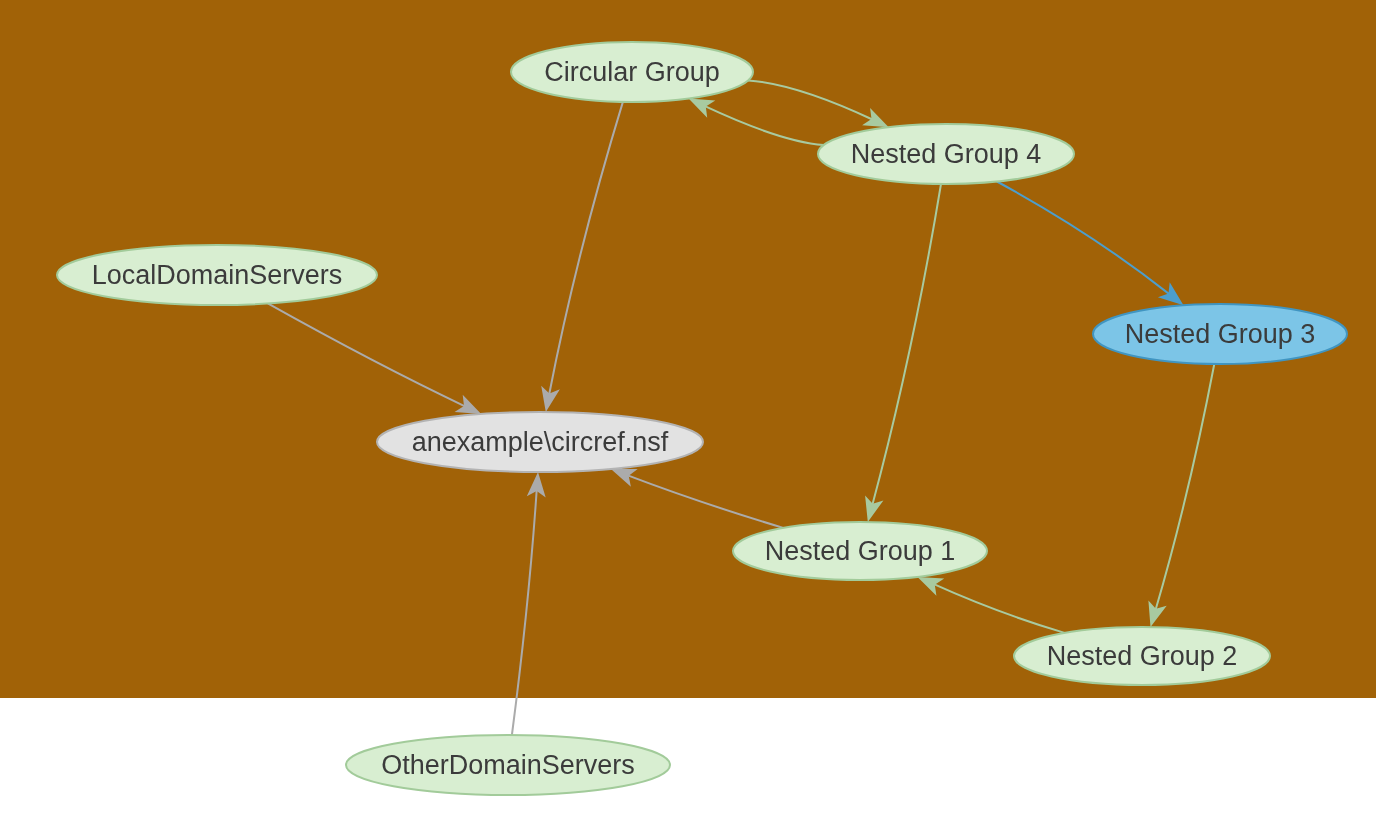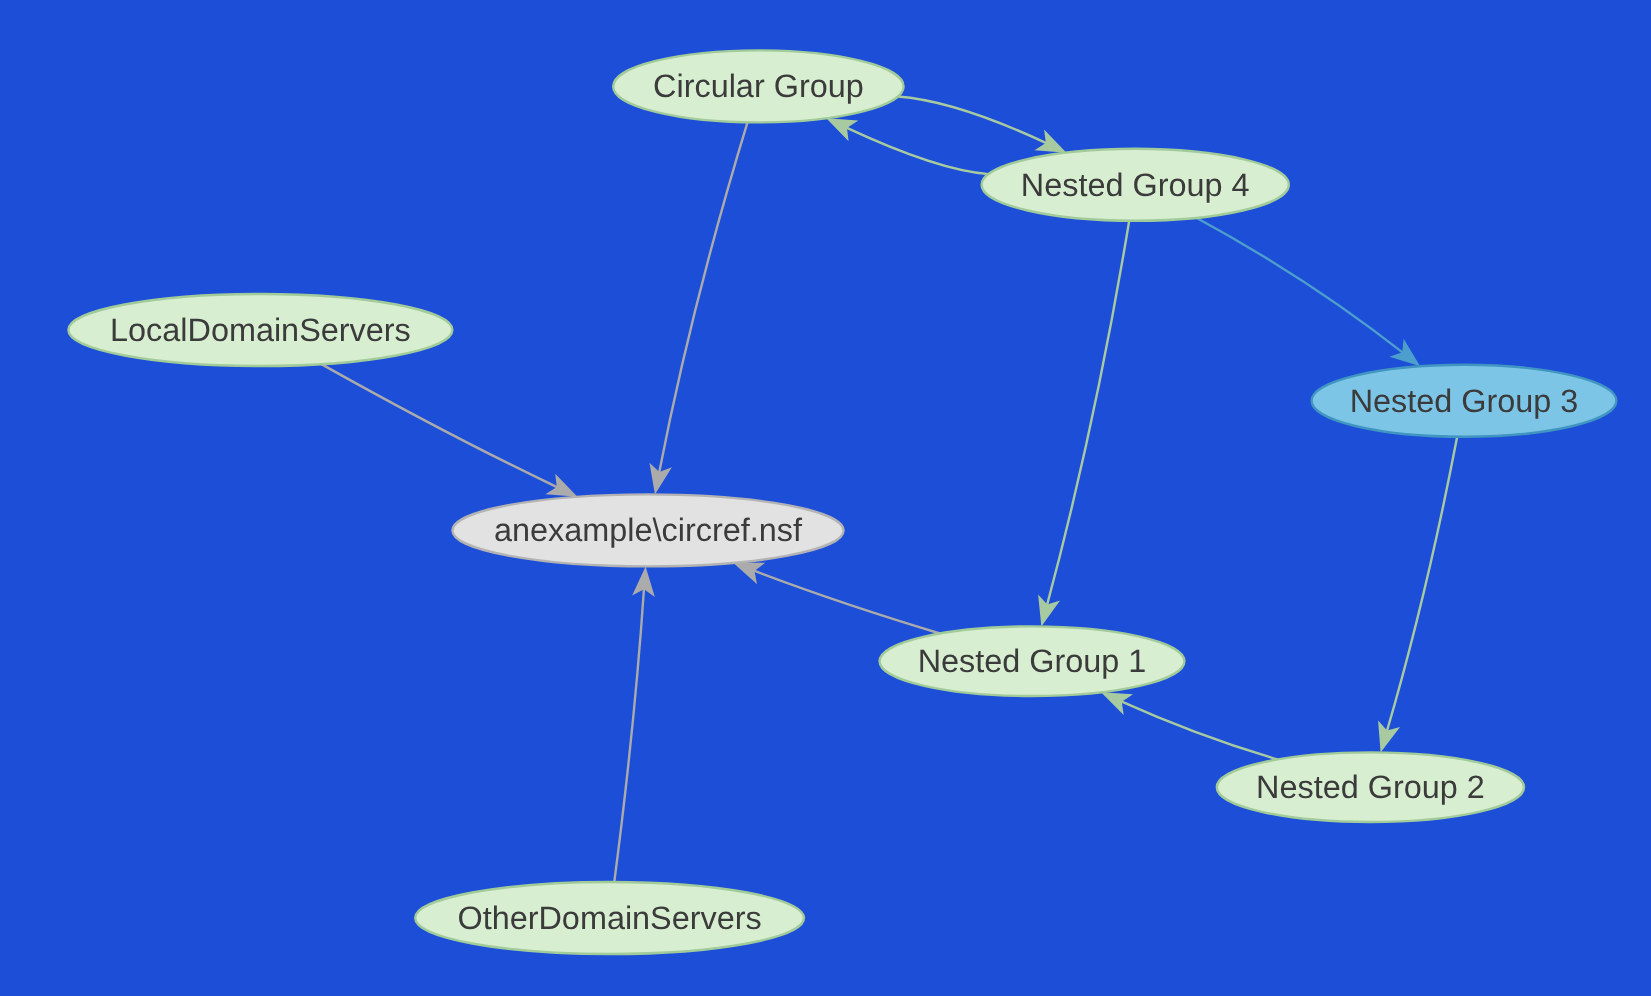--- a/index.html
+++ b/index.html
@@ -7,22 +7,22 @@
     padding: 0;
     background: #ffffff;
     width: 1376px;
     height: 830px;
     overflow: hidden;
     font-family: "Liberation Sans", sans-serif;
   }
   .graph-wrap {
     position: relative;
     width: 1376px;
-    height: 830px;
-    background: #1d4ed8;
+    height: 698px;
+    background: #a16207;
   }
   svg {
     display: block;
   }
   .node-label {
     font-family: "Liberation Sans", sans-serif;
     font-size: 27px;
     text-anchor: middle;
     pointer-events: none;
   }

